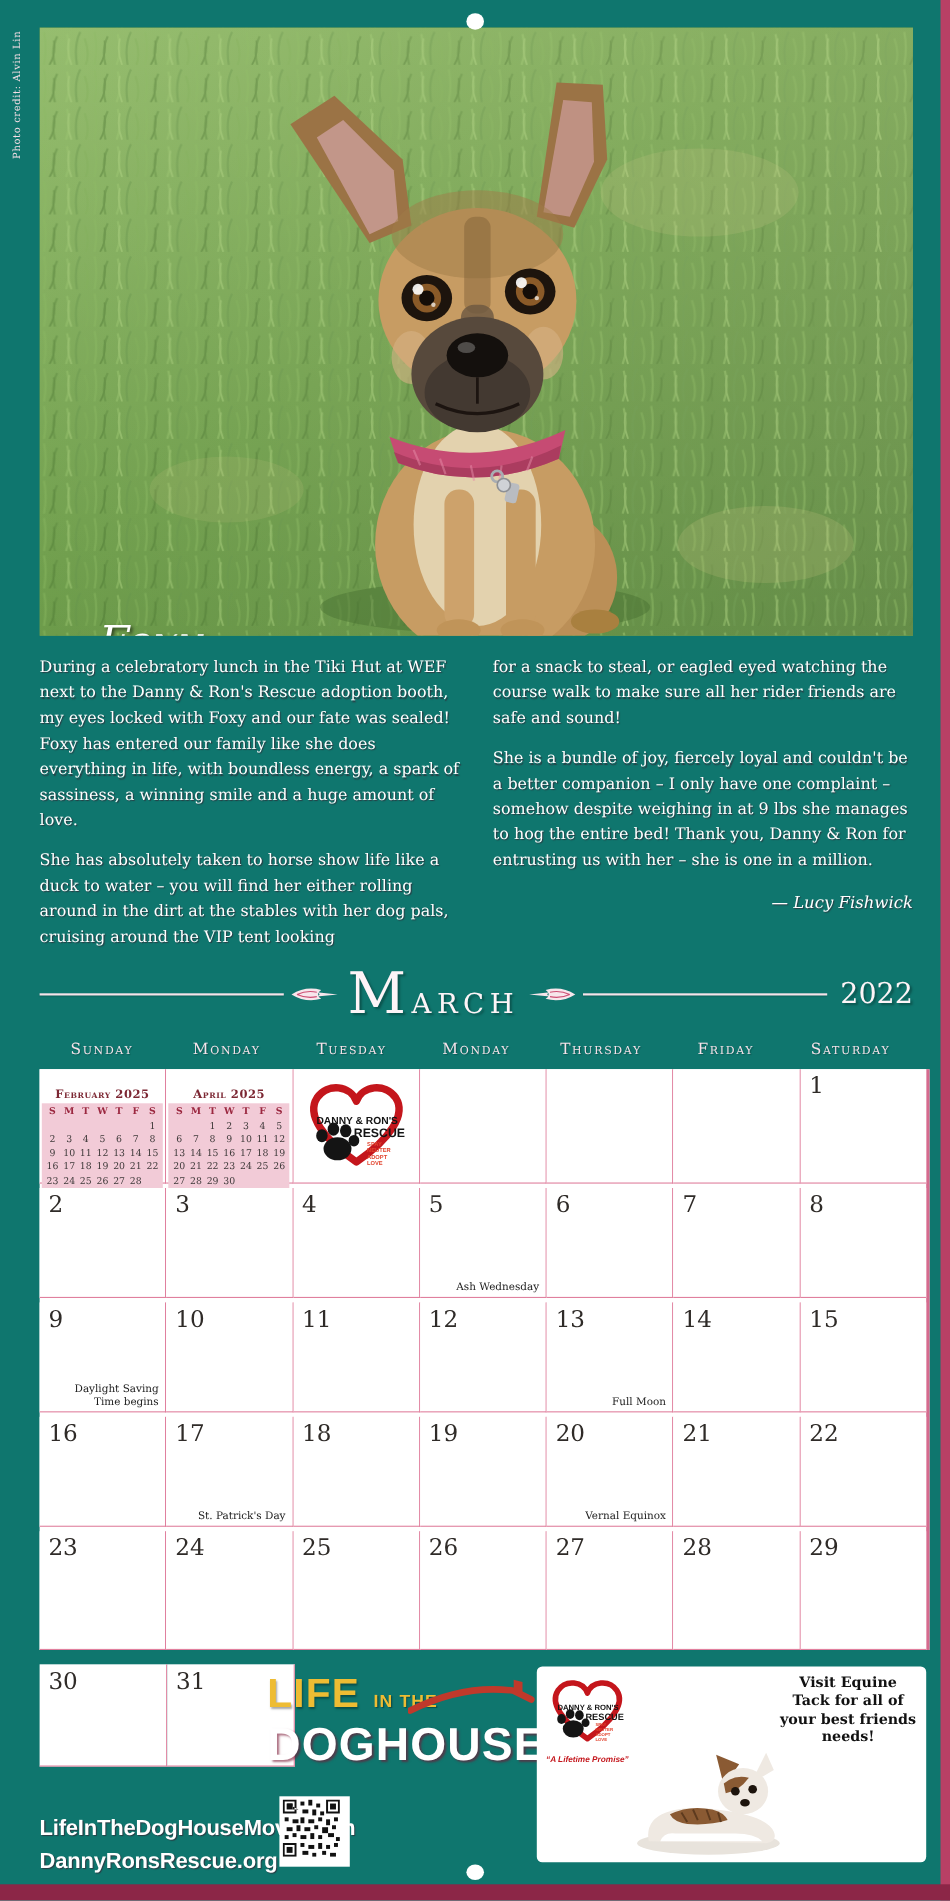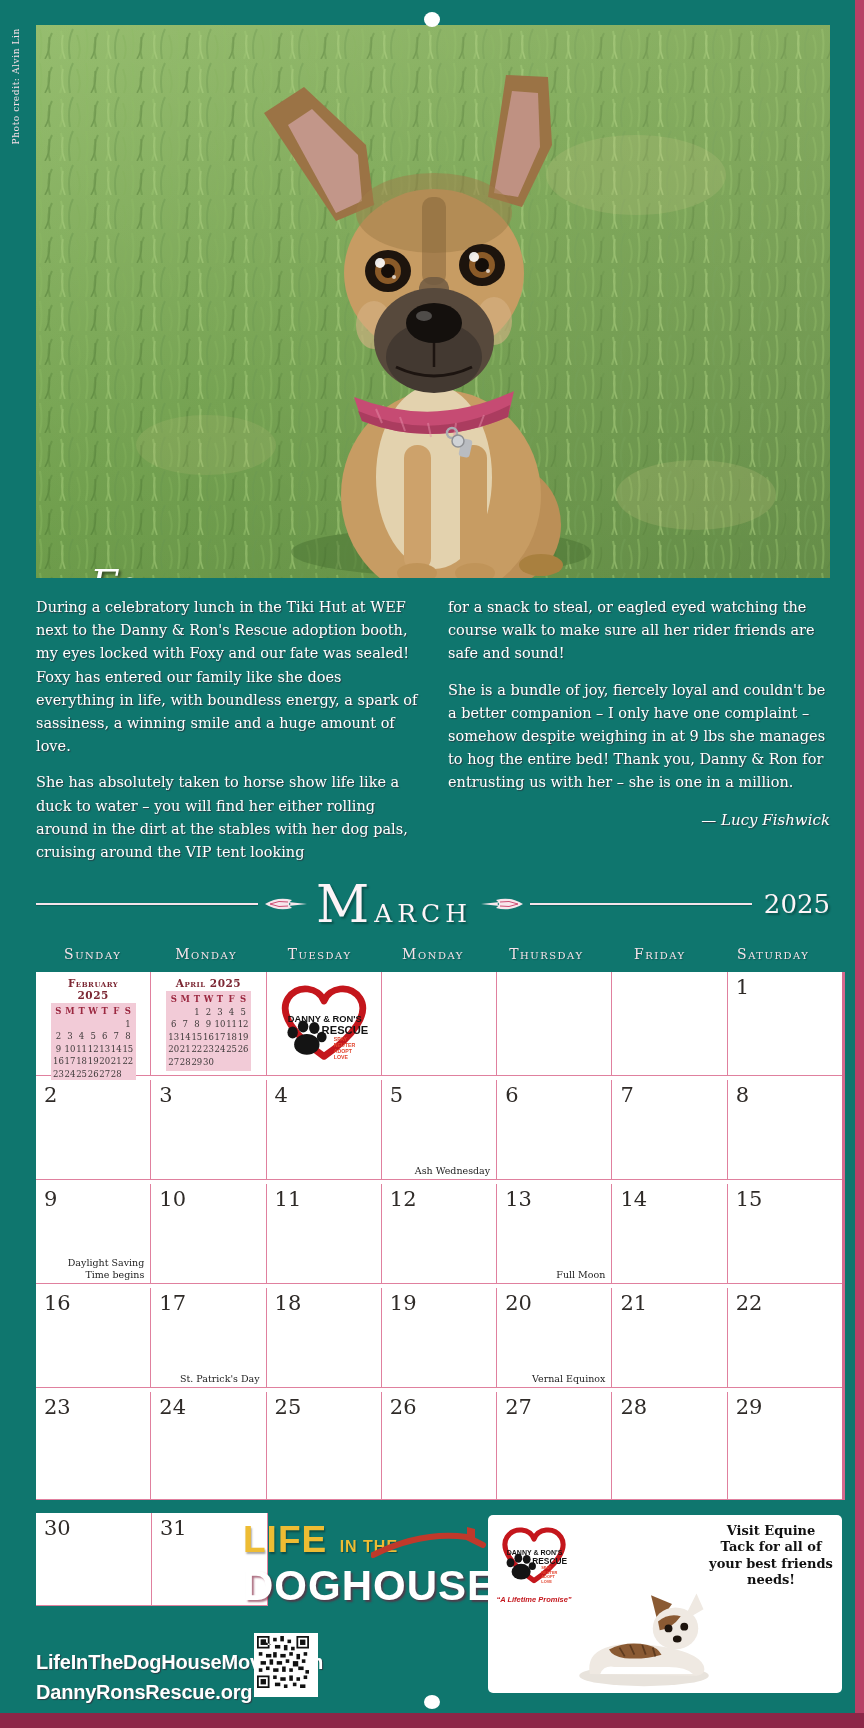--- a/index.html
+++ b/index.html
@@ -48,21 +48,21 @@
   .grid-row:last-child{margin-bottom:0;}
   .grid-row.r1{height:104px;} .grid-row.r2{height:100px;} .grid-row.r3{height:100px;}
   .grid-row.r4{height:100px;} .grid-row.r5{height:108px;}
   .day-cell{position:relative;flex:1;background:#fff;border-right:1px solid #e0809e;border-bottom:1px solid #e0809e;}
   .day-cell:last-child{border-right:none;}
   .day-num{position:absolute;left:8px;top:3px;font-size:21px;color:#2f2b28;}
   .day-event{position:absolute;right:6px;bottom:2px;font-size:9.5px;color:#1c1c1c;text-align:right;
         line-height:1.25;max-width:100px;}
 
   
-  .minical{margin:5px auto 0 auto;width:85px;}
+  .minical{margin:17px auto 0 auto;width:110px;}
   .minical-title{display:block;text-align:center;font-variant:small-caps;font-weight:bold;
         font-size:10.5px;color:#7c2733;letter-spacing:.5px;margin-bottom:2px;}
   .minical-grid{display:grid;grid-template-columns:repeat(7,1fr);background:#f2cbd7;padding:2px 2px 3px 2px;}
   .minical-grid span{text-align:center;font-size:8.5px;line-height:12.5px;color:#3f3a3a;}
   .minical-grid span.mh{color:#9b2840;font-weight:bold;}
 
   
   .dr-logo{display:block;margin:4px auto 0 auto;width:112px;height:95px;}
 
   
@@ -215,21 +215,21 @@
       <path d="M24 8 L43 10 L24 12 Q29 10 24 8 Z" fill="#f7e6ec"></path>
       <path d="M6 10 Q15 6 24 8 M6 10 Q15 14 24 12" stroke="#ce4e74" stroke-width="1" fill="none"></path>
     </svg>
     <div class="month-title"><span class="m-init">M</span><span>arch</span></div>
     <svg class="flourish flip" viewBox="0 0 44 20">
       <path d="M1 10 Q14 2 28 6 Q22 10 28 14 Q14 18 1 10 Z" fill="#f7e6ec"></path>
       <path d="M24 8 L43 10 L24 12 Q29 10 24 8 Z" fill="#f7e6ec"></path>
       <path d="M6 10 Q15 6 24 8 M6 10 Q15 14 24 12" stroke="#ce4e74" stroke-width="1" fill="none"></path>
     </svg>
     <div class="rule"></div>
-    <div class="year">2025</div>
+    <div class="year">2022</div>
   </div>
 
   <div class="weekday-row">
     <div class="weekday">Sunday</div>
     <div class="weekday">Monday</div>
     <div class="weekday">Tuesday</div>
     <div class="weekday">Monday</div>
     <div class="weekday">Thursday</div>
     <div class="weekday">Friday</div>
     <div class="weekday">Saturday</div>

